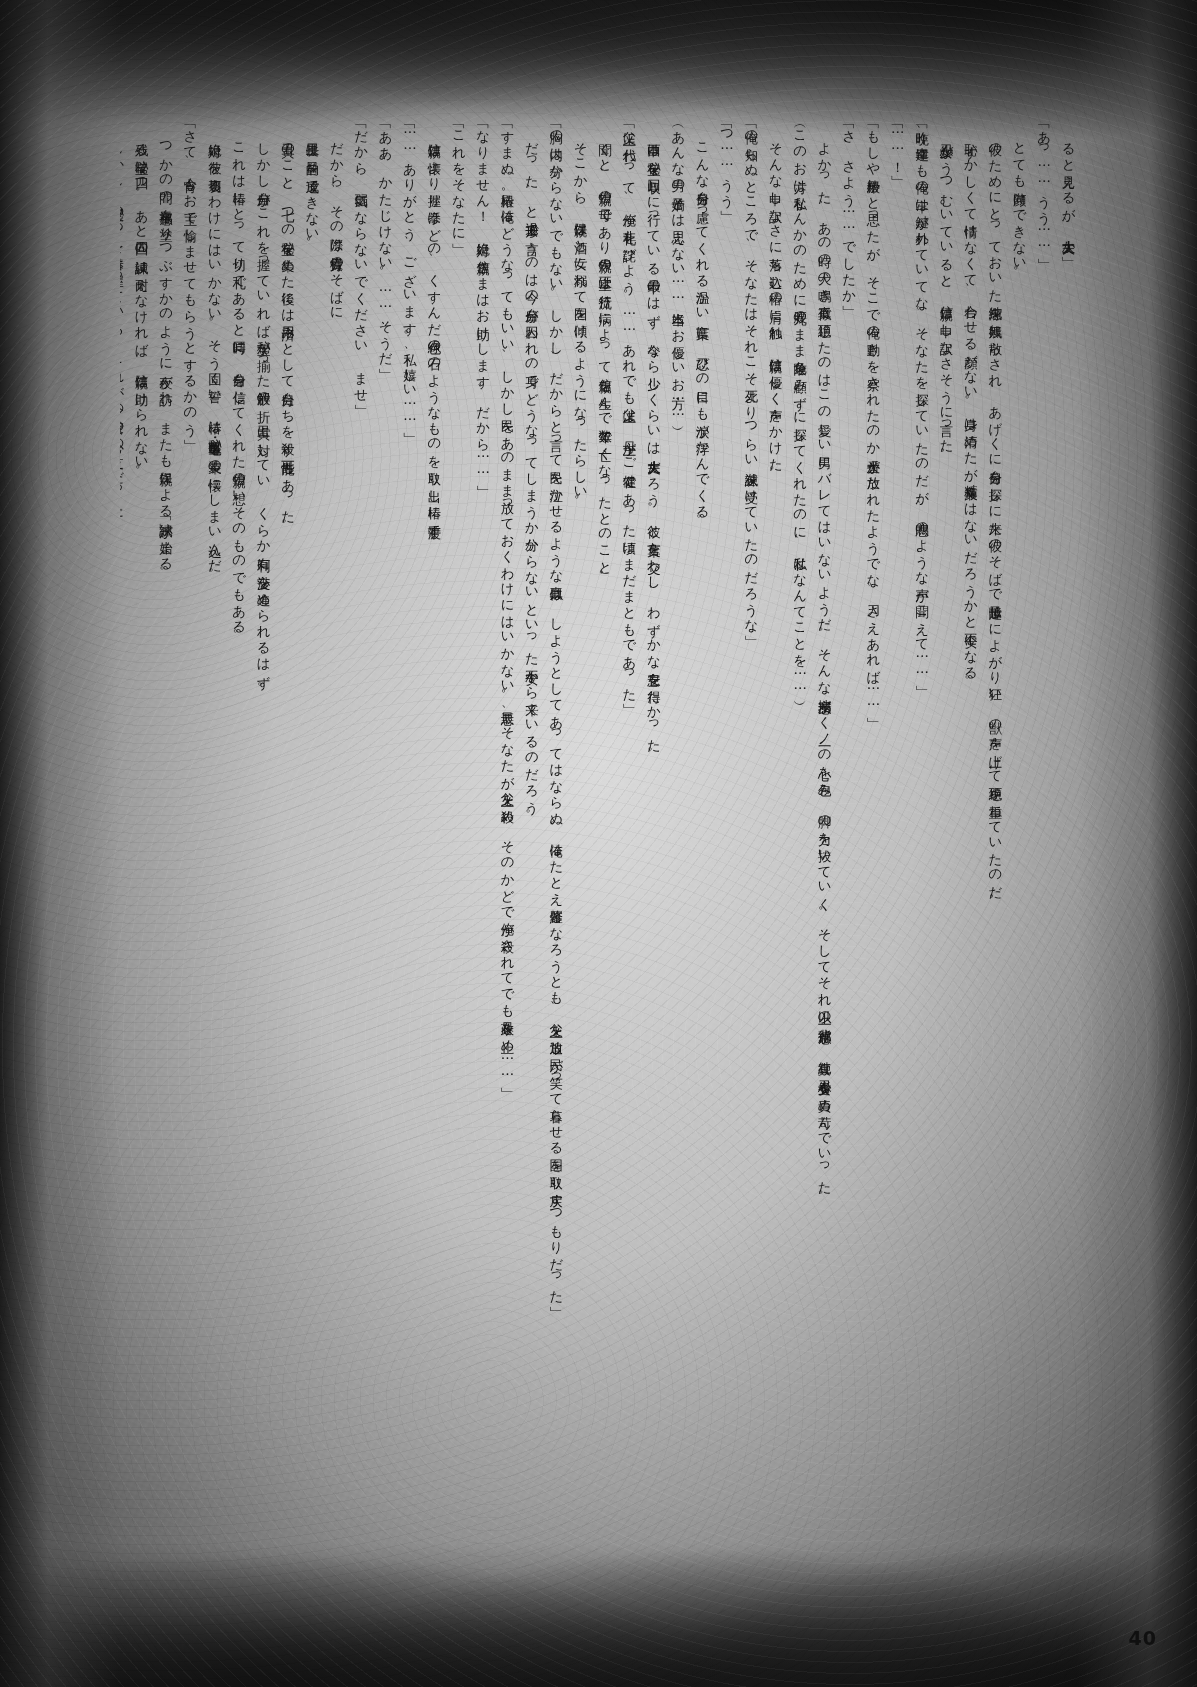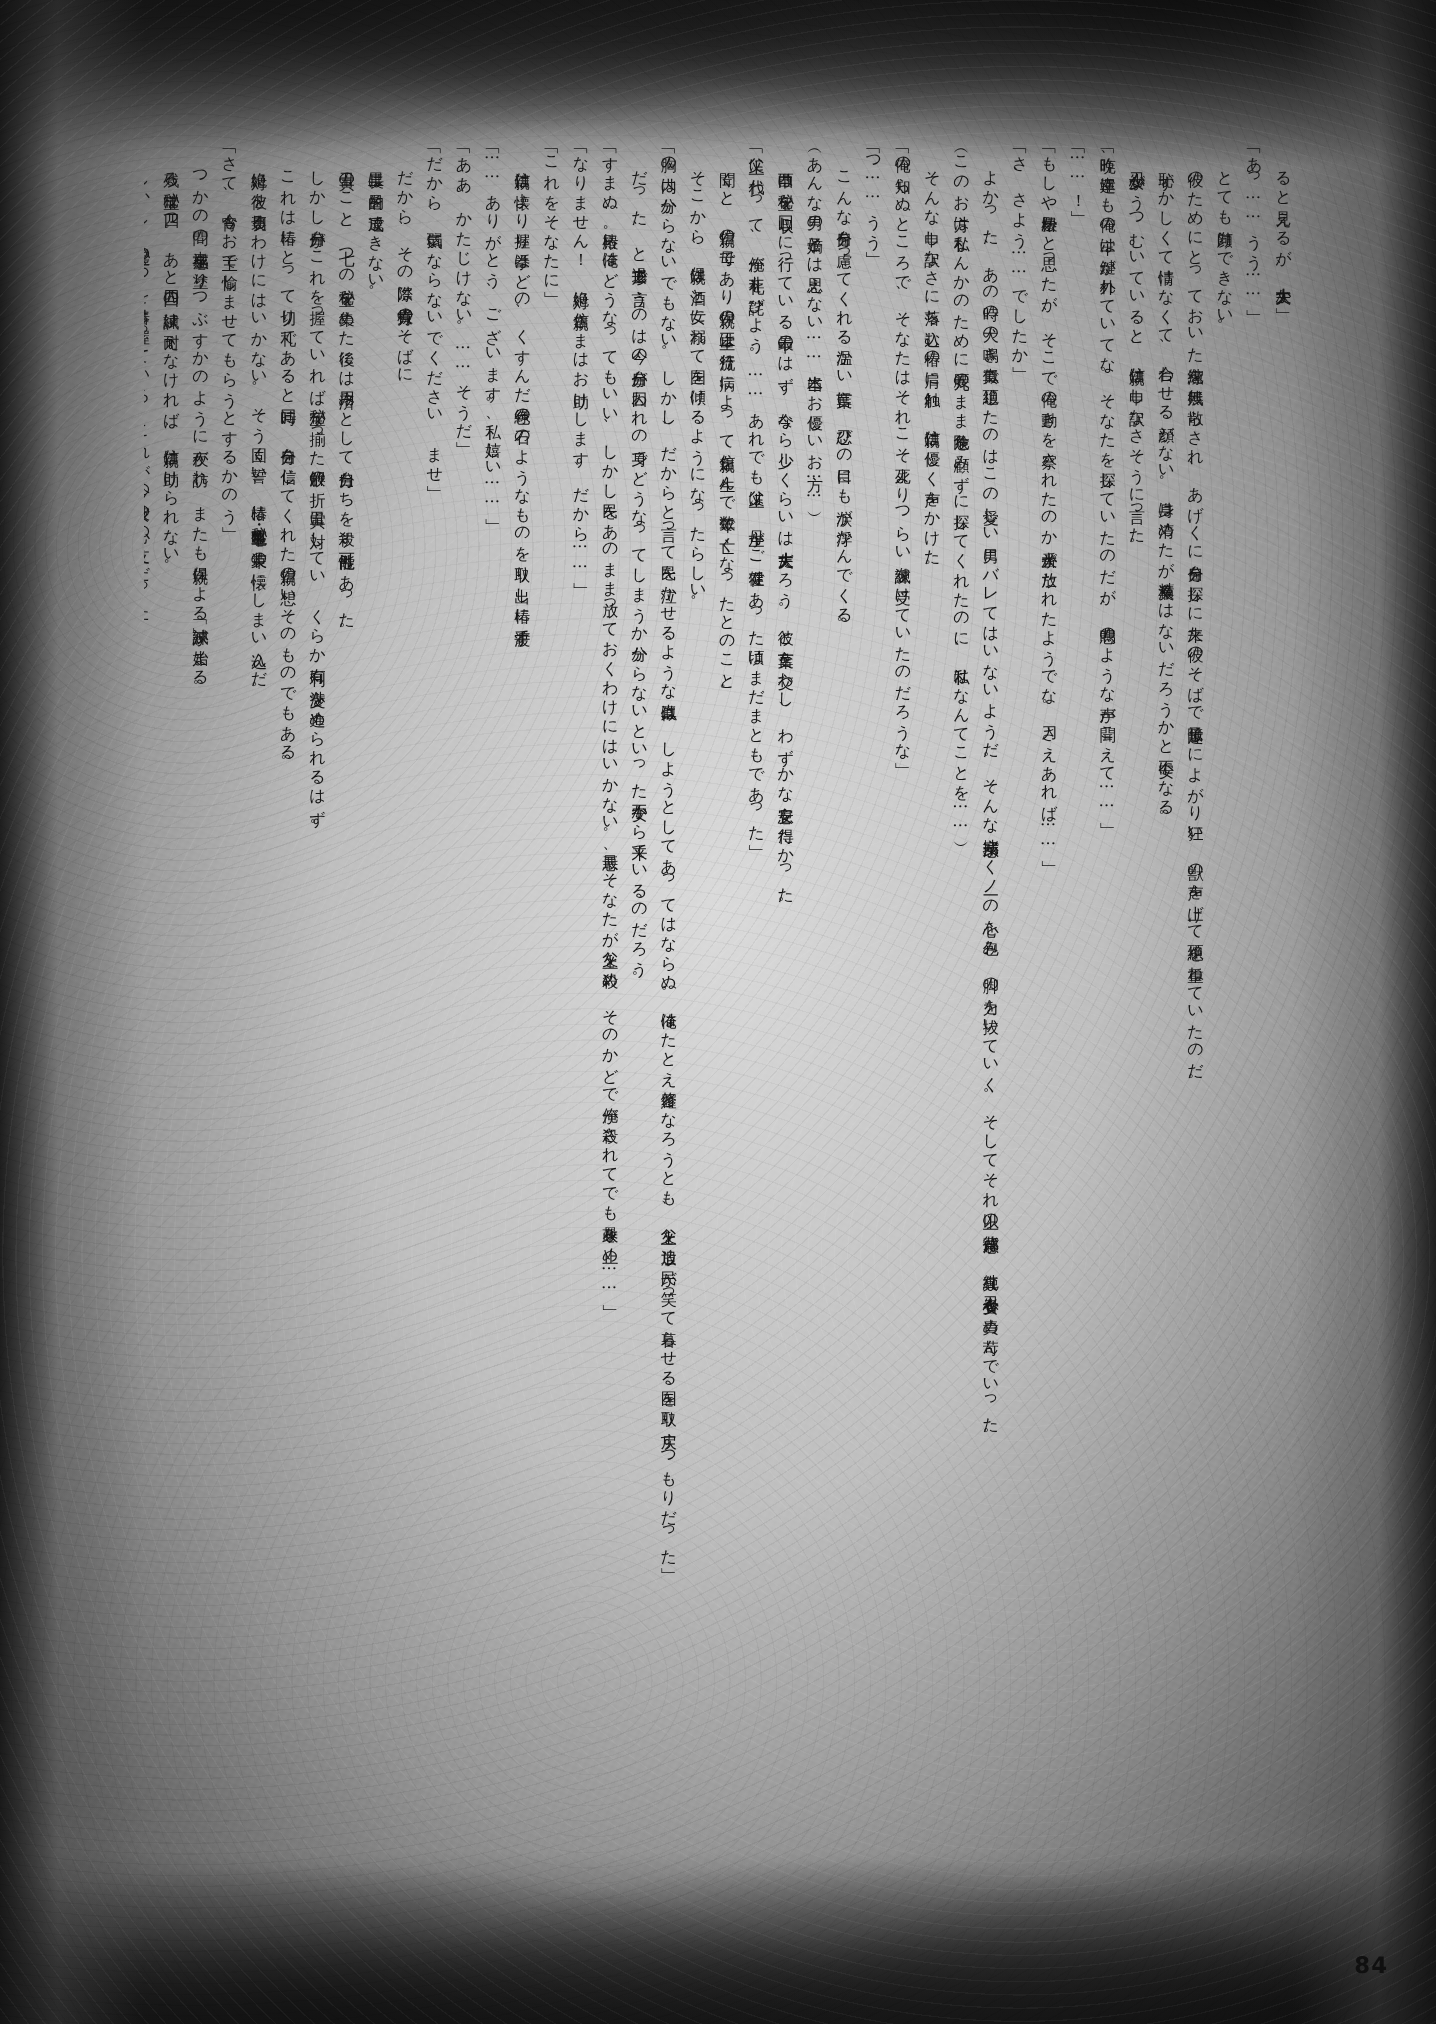--- a/index.html
+++ b/index.html
@@ -153,15 +153,15 @@
       <div class="para">これは椿にとって切り札であると同時に、自分を信じてくれた信親の想いそのものでもある。</div>
       <div class="para">絶対に彼を裏切るわけにはいかない。そう固く誓い、椿は秘宝・霊亀甲を装束の懐にしまい込んだ。</div>
       <div class="para noindent">「さて、今宵もお主で愉しませてもらうとするかのう」</div>
       <div class="para">つかの間の幸福感を塗りつぶすかのように夜が訪れ、またも保親による「試練」が始まる。</div>
       <div class="para">残る秘宝は四つ。あと四回の試練に耐えなければ、信親は助けられない。</div>
       <div class="para">しかし、秘宝の一つを椿は握っている。これが今の彼女の心の支えだった。</div>
     </div>
 
   <div id="noise"></div>
 
-  <div id="page-number">84</div>
+  <div id="page-number">40</div>
 
 </div>
 
 </body></html>

